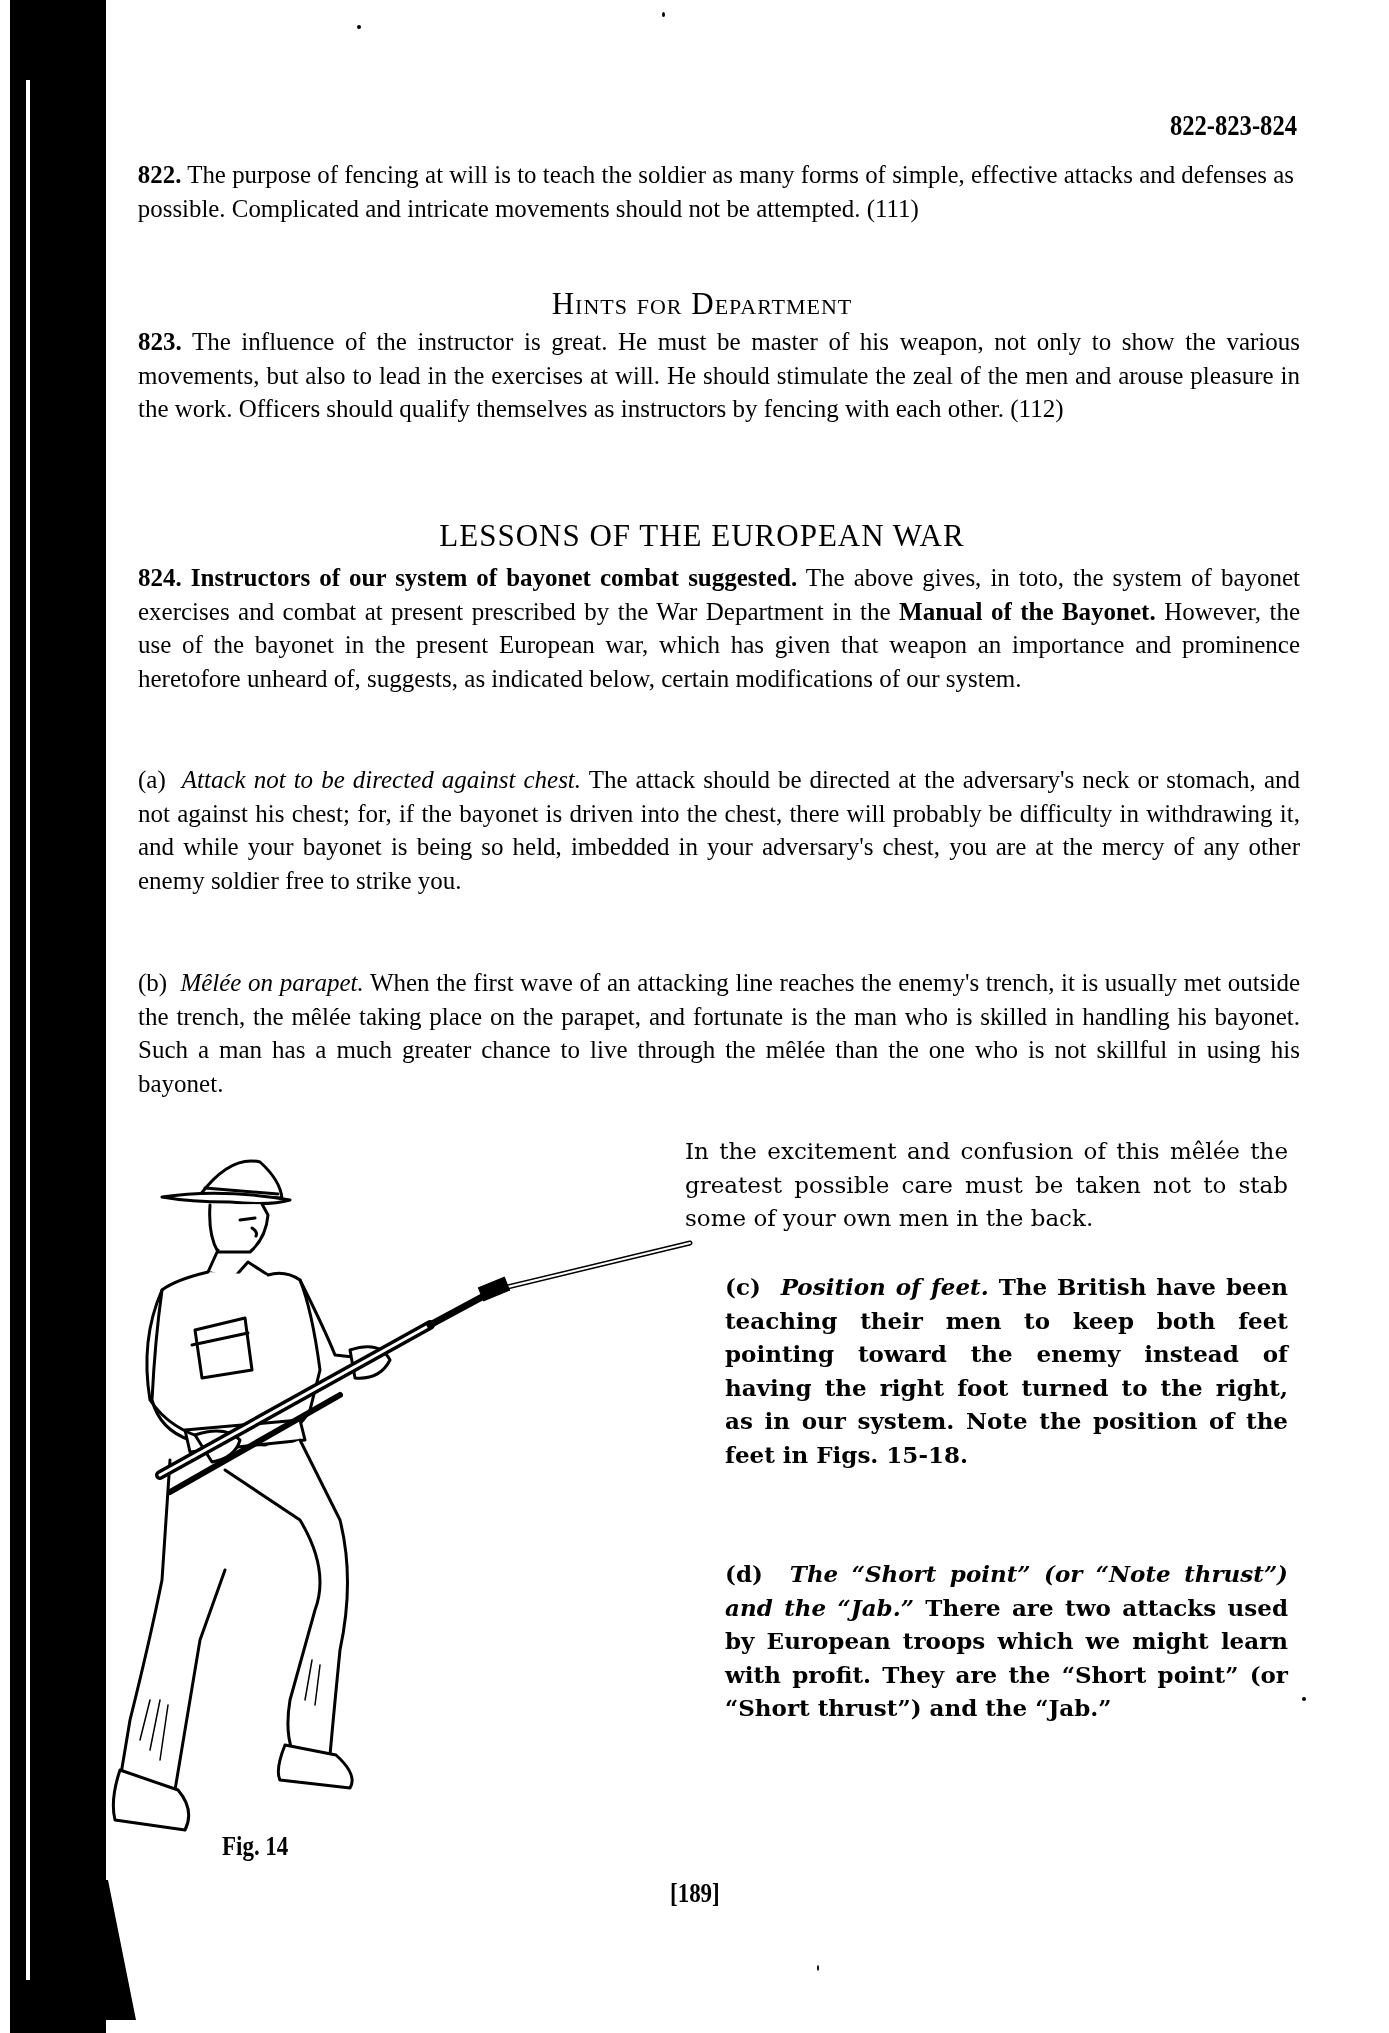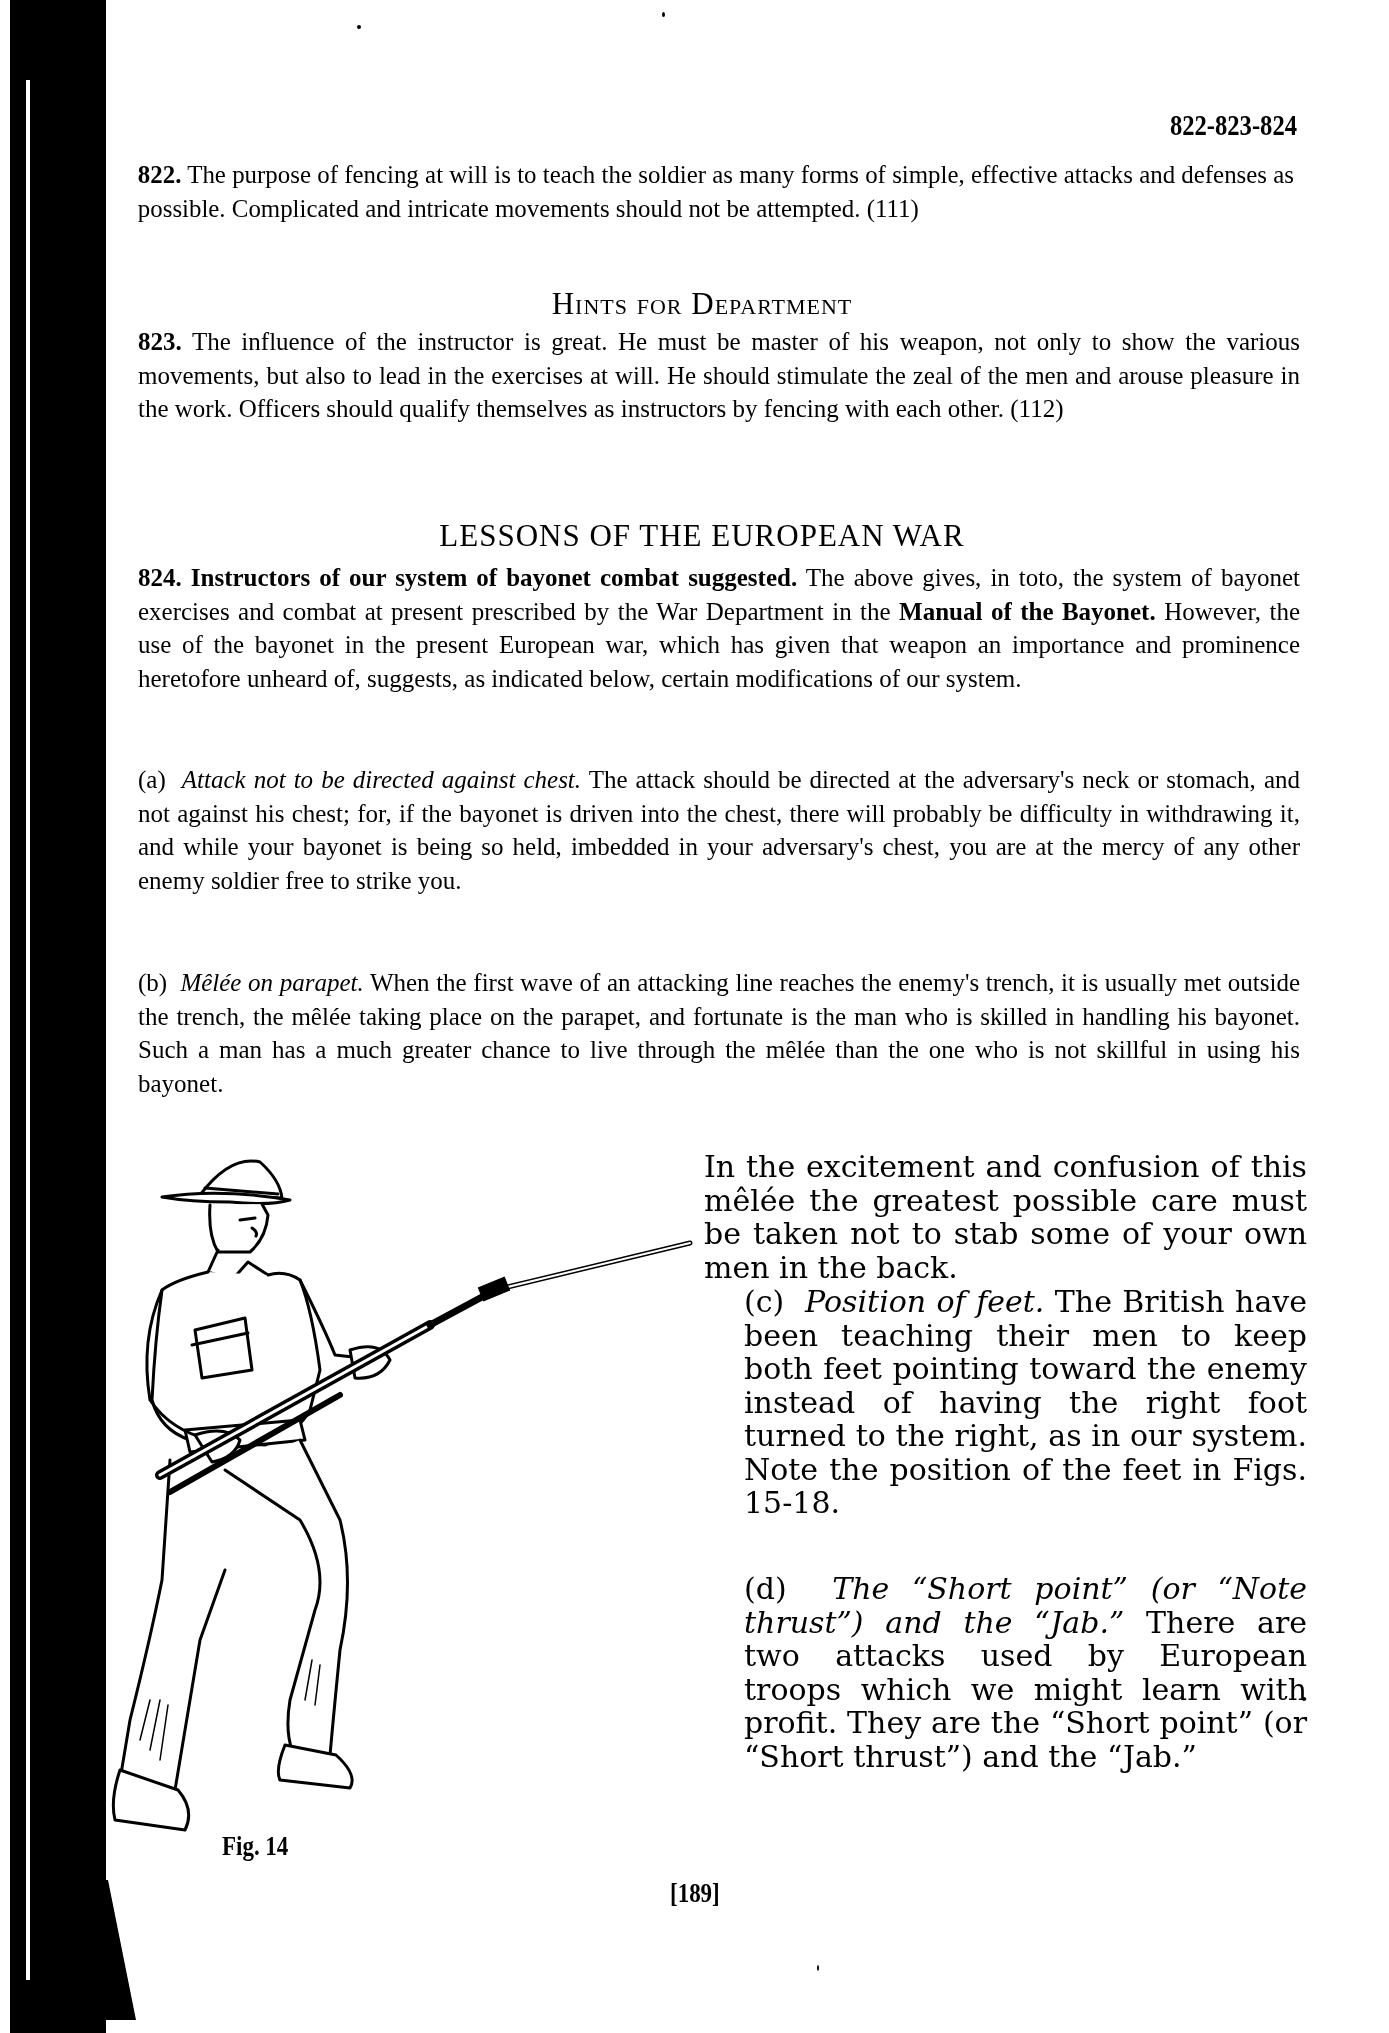--- a/index.html
+++ b/index.html
@@ -78,30 +78,29 @@
       font-size: 31px;
       letter-spacing: 1px;
     }
     .small-caps {
       font-variant: small-caps;
     }
     .bold { font-weight: bold; }
     .ital { font-style: italic; }
     .narrow-block {
       position: absolute;
-      left: 704px;
+      left: 685px;
       width: 603px;
-      font-size: 30px;
+      font-size: 23px;
       line-height: 33.5px;
       font-family: "DejaVu Serif", serif;
       text-align: justify;
-      margin-top: 15px;
     }
     .narrow-block p { margin: 0; }
-    .narrow-block .indent { padding-left: 40px; }
+    .narrow-block .indent { padding-left: 40px; font-weight: bold; }
     .figure {
       position: absolute;
       left: 100px;
       top: 1140px;
       width: 600px;
       height: 700px;
     }
     .fig-caption {
       position: absolute;
       left: 222px;

